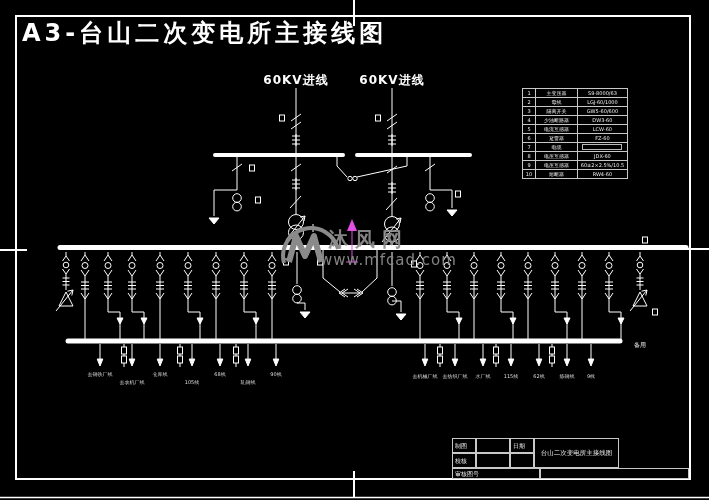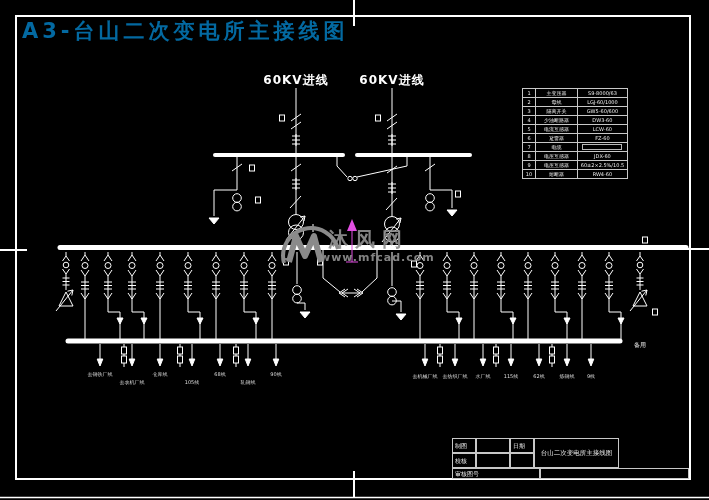--- a/index.html
+++ b/index.html
@@ -1,26 +1,26 @@
 <!DOCTYPE html>
 <html><head>
 <meta charset="utf-8">
 <style>
   html,body{margin:0;padding:0;background:#222;}
   .sheet{position:relative;width:709px;height:500px;background:#000;overflow:hidden;
          font-family:"DejaVu Sans",sans-serif;color:#fff;}
   .sheet svg{position:absolute;left:0;top:0;}
   .abs{position:absolute;display:block;line-height:1.1;}
   .ctr{transform:translateX(-50%);text-align:center;}
-  .sheet-title{color:#0369a1;font-size:21px;font-weight:bold;letter-spacing:4px;white-space:nowrap;}
+  .sheet-title{color:#ffffff;font-size:24px;font-weight:bold;letter-spacing:4px;white-space:nowrap;}
   .inlabel{font-size:12px;font-weight:bold;letter-spacing:1px;}
   .fl{font-size:5px;color:#ddd;width:46px;white-space:nowrap;overflow:visible;}
   .spare{font-size:6px;color:#eee;}
   .wm-name{font-size:20px;font-weight:bold;color:#8f8f8f;letter-spacing:7px;opacity:.92;white-space:nowrap;}
-  .wm-url{font-size:11px;font-weight:bold;color:#8f8f8f;letter-spacing:1px;opacity:.92;white-space:nowrap;}
+  .wm-url{font-size:15px;font-weight:normal;color:#8f8f8f;letter-spacing:1px;opacity:.92;white-space:nowrap;}
   table.equip{position:absolute;left:522px;top:88px;width:106px;border-collapse:collapse;
               border:1px solid #c8c8c8;}
   table.equip td{border:1px solid #c8c8c8;font-size:5px;color:#eee;padding:0 1px;height:8px;
                  line-height:1;white-space:nowrap;overflow:hidden;}
   td.no{width:11px;text-align:center;}
   td.nm{width:42px;text-align:center;}
   td.spec{width:48px;text-align:center;}
   td.spec:empty::after{content:"";display:block;width:38px;height:4px;border:1px solid #bbb;margin:1px auto;}
   .tb{position:absolute;border:1px solid #c8c8c8;font-size:6px;color:#eee;line-height:1;
       display:flex;align-items:center;padding:0 2px;box-sizing:border-box;white-space:nowrap;overflow:hidden;}

